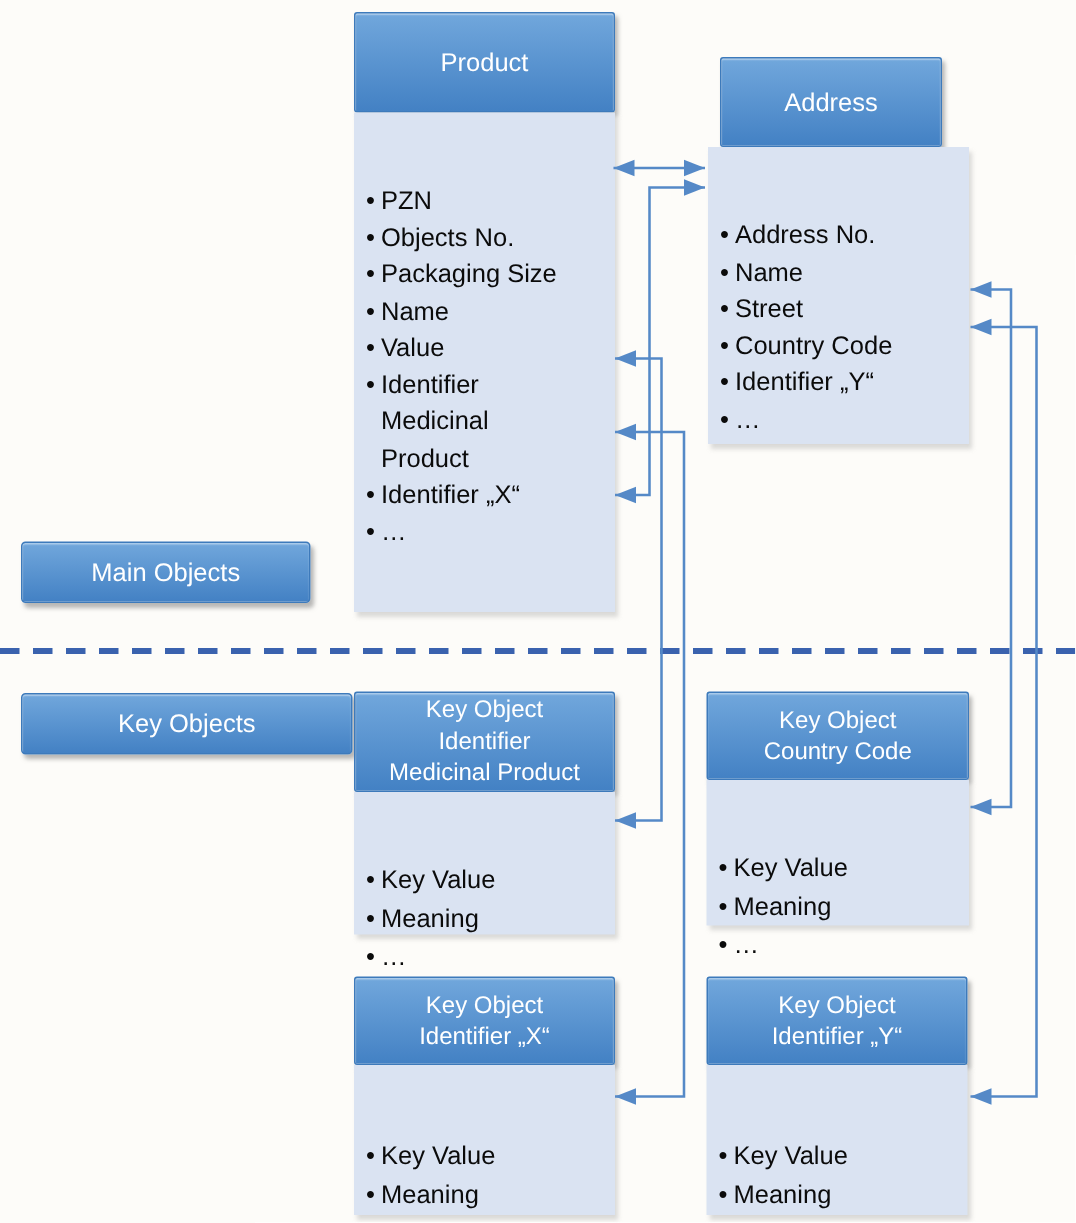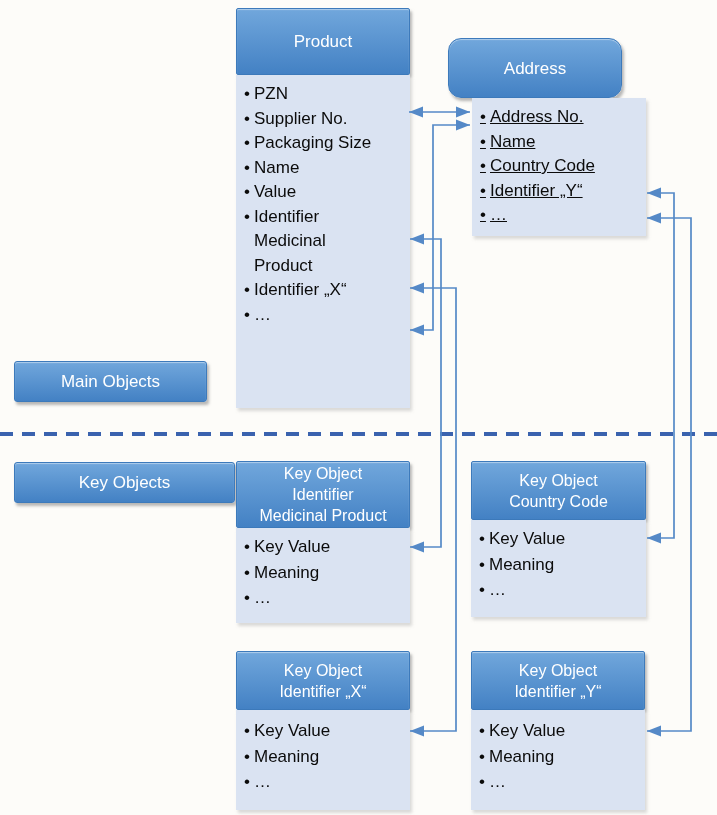--- a/index.html
+++ b/index.html
@@ -40,41 +40,41 @@
     border:1px solid var(--header-border);
     border-radius:3px;
     box-shadow:2px 3px 3px rgba(125,125,125,0.55), inset 0 1px 1px rgba(255,255,255,0.45);
     font-size:17px;
   }
   .bdy{
     position:absolute;background:var(--box-body-fill);
     box-shadow:2px 3px 3px rgba(160,160,160,0.38);
     color:var(--body-text);font-size:17px;
   }
-  .bdy ul{list-style:none;}
+  .bdy ul{list-style:none;margin-top:40px;}
   .bdy li{display:flex;align-items:flex-start;}
   .bdy li::before{content:"\2022";flex:0 0 10px;}
   .bdy.main{padding:7px 2px 0 8px;line-height:24.5px;}
   .bdy.key{padding:6px 2px 0 8px;line-height:25.5px;}
   .bdy.key.low{padding-top:8px;}
   #connector-layer{position:absolute;left:0;top:0;pointer-events:none;}
 </style>
 </head>
 <body>
 
 <div id="canvas">
 
   <div class="hdr" style="left:236px;top:8px;width:174px;height:67px;">Product</div>
   <div class="bdy main" style="left:236px;top:75px;width:174px;height:333px;">
     <ul>
       <li>
           <span>PZN</span>
         </li>
       <li>
-          <span>Supplier No.</span>
+          <span>Objects No.</span>
         </li>
       <li>
           <span>Packaging Size</span>
         </li>
       <li>
           <span>Name</span>
         </li>
       <li>
           <span>Value</span>
         </li>
@@ -83,28 +83,31 @@
         </li>
       <li>
           <span>Identifier „X“</span>
         </li>
       <li>
           <span>…</span>
         </li>
     </ul>
   </div>
 
-  <div class="hdr" style="left:448px;top:38px;width:174px;height:60px;border-radius:13px;">Address</div>
-  <div class="bdy main" style="left:472px;top:98px;width:174px;height:138px;text-decoration:underline;">
+  <div class="hdr" style="left:480px;top:38px;width:148px;height:60px;">Address</div>
+  <div class="bdy main" style="left:472px;top:98px;width:174px;height:198px;">
     <ul>
       <li>
           <span>Address No.</span>
         </li>
       <li>
           <span>Name</span>
+        </li>
+      <li>
+          <span>Street</span>
         </li>
       <li>
           <span>Country Code</span>
         </li>
       <li>
           <span>Identifier „Y“</span>
         </li>
       <li>
           <span>…</span>
         </li>

